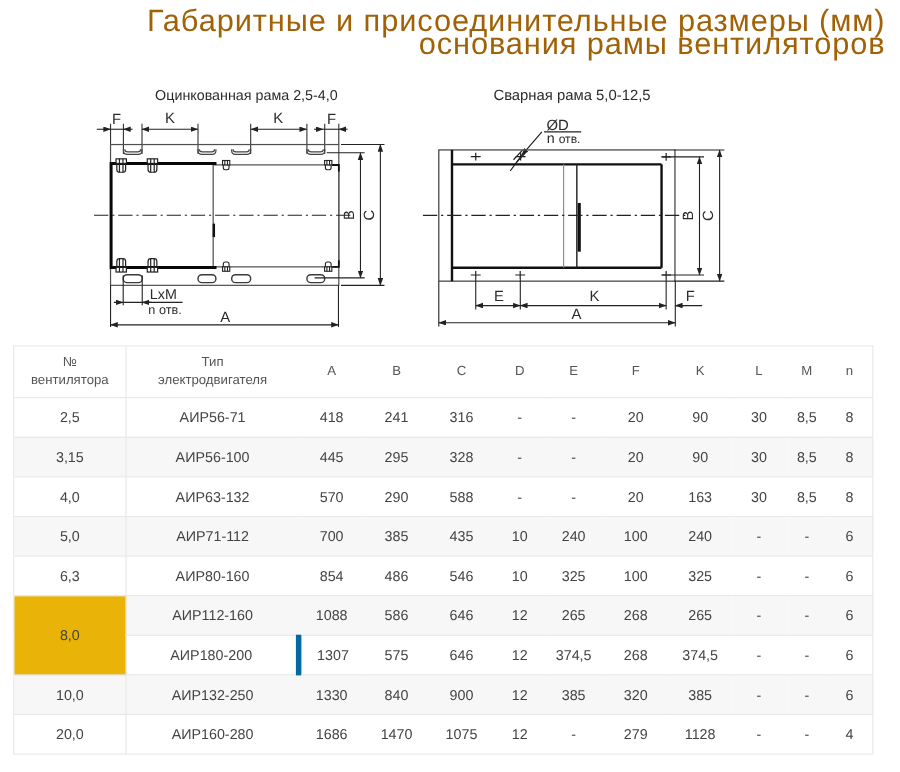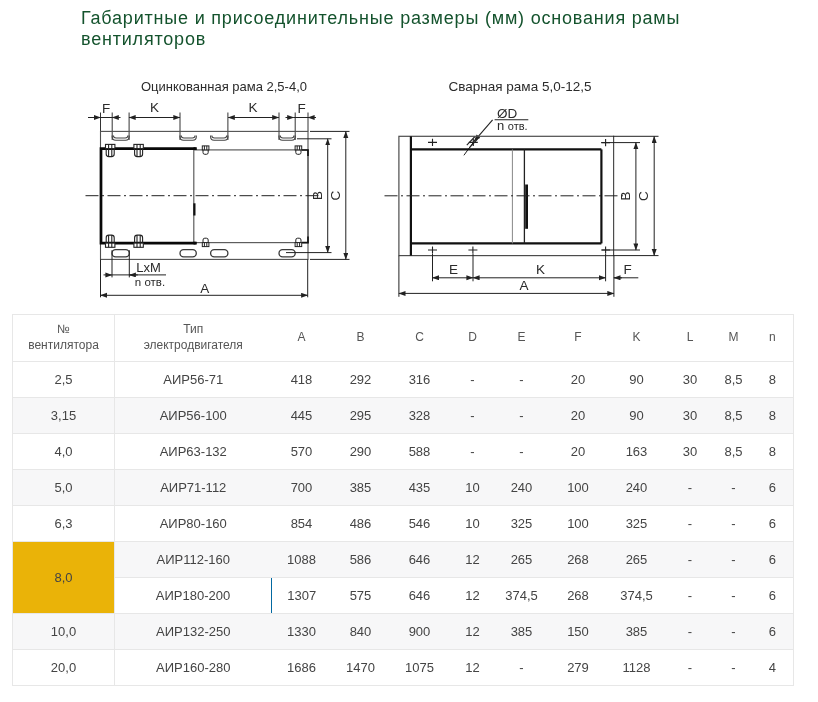--- a/index.html
+++ b/index.html
@@ -1,24 +1,24 @@
 <!DOCTYPE html>
 <html><head>
 <meta charset="utf-8">
 <style>
   html,body{margin:0;padding:0;background:#fff;width:818px;height:702px;overflow:hidden;}
   body{font-family:"Liberation Sans",sans-serif;position:relative;}
-  .title{position:absolute;left:81px;top:7.5px;width:724px;font-size:18px;line-height:21px;color:#14532d;letter-spacing:0.8px;}
+  .title{position:absolute;left:81px;top:7.5px;width:724px;font-size:28px;line-height:21px;color:#a16207;letter-spacing:0.8px;text-align:right;}
   table.t{position:absolute;left:12px;top:314px;width:781px;border-collapse:collapse;table-layout:fixed;font-size:13px;color:#444;border:1px solid #e7e7e7;}
   table.t td{text-align:center;vertical-align:middle;padding:0;border-bottom:1px solid #e7e7e7;}
   table.t td.c1{border-right:1px solid #e7e7e7;}
   table.t tr.hd td{font-size:12px;color:#555;height:45.8px;line-height:15.5px;}
   table.t tr.dr td{height:35.05px;}
   table.t tr.g td{background:#f7f7f8;}
-  td.wsp{background:#fff !important;border-right:1px solid #0369a1;border-left:1px solid #e7e7e7;}
+  td.wsp{background:#fff !important;border-right:5px solid #0369a1;border-left:1px solid #e7e7e7;}
   svg text{font-family:"Liberation Sans",sans-serif;fill:#2b2b2b;}
 </style>
 </head>
 <body>
 
 <div class="title">Габаритные и присоединительные размеры (мм) основания рамы вентиляторов</div>
 
 <svg width="818" height="312" viewBox="0 0 818 312" style="position:absolute;left:0;top:0" fill="none">
 <defs>
 <marker id="ar" orient="auto-start-reverse" markerWidth="10" markerHeight="8" refX="6.6" refY="2.5" markerUnits="userSpaceOnUse">
@@ -246,21 +246,21 @@
         <td>K</td>
         <td>L</td>
         <td>M</td>
         <td>n</td>
       </tr>
 
 <tr class="dr">
         <td class="c1">2,5</td>
         <td>АИР56-71</td>
         <td>418</td>
-        <td>292</td>
+        <td>241</td>
         <td>316</td>
         <td>-</td>
         <td>-</td>
         <td>20</td>
         <td>90</td>
         <td>30</td>
         <td>8,5</td>
         <td>8</td>
       </tr>
 
@@ -354,21 +354,21 @@
       </tr>
 
 <tr class="dr g">
         <td class="c1">10,0</td>
         <td>АИР132-250</td>
         <td>1330</td>
         <td>840</td>
         <td>900</td>
         <td>12</td>
         <td>385</td>
-        <td>150</td>
+        <td>320</td>
         <td>385</td>
         <td>-</td>
         <td>-</td>
         <td>6</td>
       </tr>
 
 <tr class="dr">
         <td class="c1">20,0</td>
         <td>АИР160-280</td>
         <td>1686</td>

